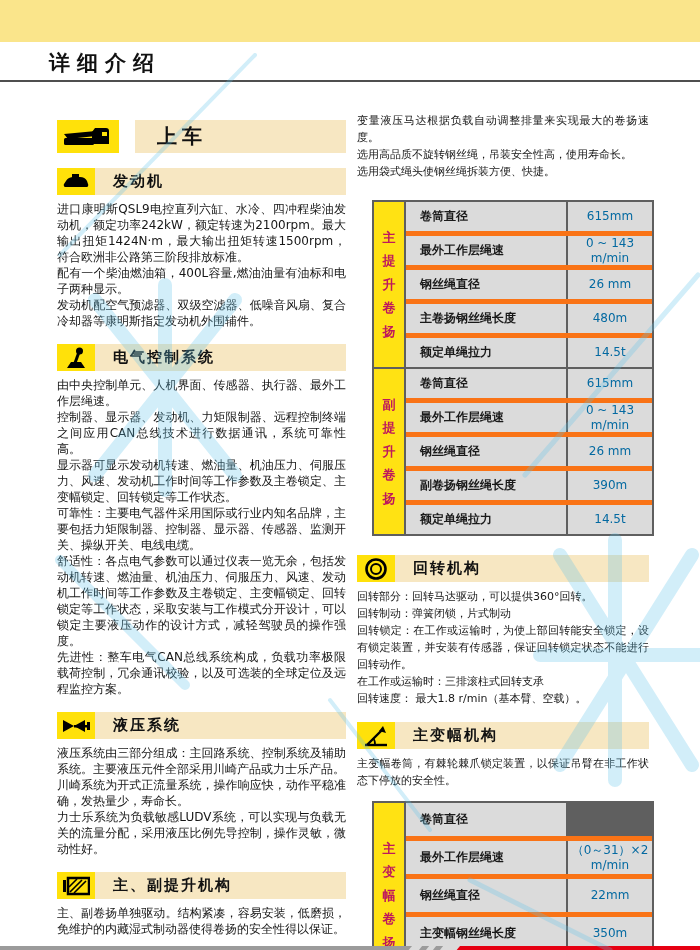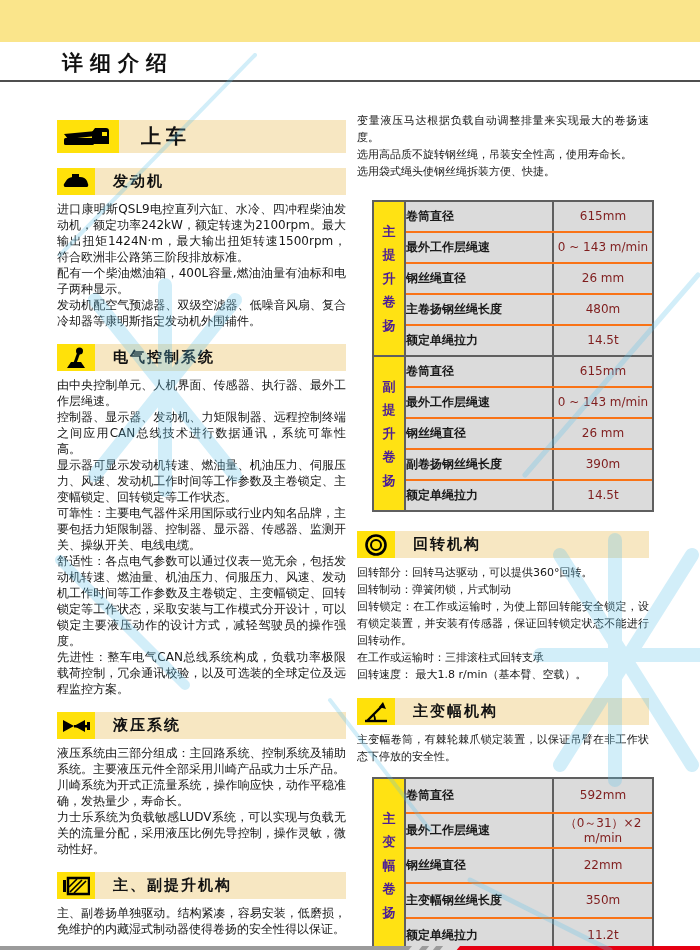--- a/index.html
+++ b/index.html
@@ -1,47 +1,47 @@
 <!DOCTYPE html>
 <html><head>
 <meta charset="utf-8">
 <style>
   html,body{margin:0;padding:0;}
   body{width:700px;height:950px;background:#ffffff;font-family:"DejaVu Sans",sans-serif;color:#151515;}
   .page{position:relative;width:700px;height:950px;overflow:hidden;background:#fff;}
 
   .topband{position:absolute;top:0;left:0;width:700px;height:42px;background:#FAE58B;}
-  .pagetitle{position:absolute;top:49px;left:62px;font-size:21px;font-weight:bold;letter-spacing:7px;color:#111;}
+  .pagetitle{position:absolute;top:49px;left:49px;font-size:21px;font-weight:bold;letter-spacing:7px;color:#111;}
   .rule{position:absolute;top:80px;left:0;width:700px;height:2px;background:#4f4f4f;}
 
   .col-left{position:absolute;left:57px;top:120px;width:289px;}
   .col-right{position:absolute;left:357px;top:112px;width:292px;}
 
   .sec-hdr{display:flex;align-items:stretch;margin:0 0 6px 0;}
   .sec-hdr .iconbox{background:#FFE10A;display:flex;align-items:center;justify-content:center;flex:none;}
   .sec-hdr .band{flex:1;background:#F7E7C2;display:flex;align-items:center;font-weight:bold;color:#111;}
-  .hdr-big{height:33px;}
+  .hdr-big{height:33px;gap:16px;}
   .hdr-big .iconbox{width:62px;}
   .hdr-big .band{padding-left:22px;font-size:20px;letter-spacing:5px;}
   .hdr-small{height:27px;margin-top:15px;}
   .hdr-small .iconbox{width:38px;}
   .hdr-small .band{padding-left:18px;font-size:15px;letter-spacing:2px;}
 
   p.body{margin:0;font-size:12px;line-height:16px;text-align:justify;color:#161616;}
   .col-right p.body{font-size:11px;line-height:17px;}
 
   .spec-table{display:flex;border:2px solid #5f5f5f;width:278px;margin-left:15px;background:#5f5f5f;}
   .tgroup{width:30px;background:#FFE213;border-right:2px solid #5f5f5f;display:flex;align-items:center;justify-content:center;flex:none;}
-  .tgroup span{display:block;width:15px;font-weight:bold;font-size:13px;line-height:1.8;text-align:center;word-break:break-all;color:#4c1d95;}
+  .tgroup span{display:block;width:15px;font-weight:bold;font-size:13px;line-height:1.8;text-align:center;word-break:break-all;color:#be185d;}
   .trows{flex:1;display:flex;flex-direction:column;}
   .trow{display:flex;height:29px;}
-  .trow + .trow{border-top:2px solid #f97316;}
+  .trow + .trow{border-top:5px solid #f97316;}
   .tall .trow{height:33px;}
-  .tlabel{width:146px;background:#DBDBDB;border-right:2px solid #5f5f5f;display:flex;align-items:center;padding-left:0;font-size:12px;font-weight:bold;color:#1a1a1a;flex:none;}
-  .tvalue{flex:1;background:#DBDBDB;display:flex;align-items:center;justify-content:center;font-size:12px;color:#7f1d1d;text-align:center;line-height:1.25;}
+  .tlabel{width:146px;background:#DBDBDB;border-right:2px solid #5f5f5f;display:flex;align-items:center;padding-left:14px;font-size:12px;font-weight:bold;color:#1a1a1a;flex:none;}
+  .tvalue{flex:1;background:#DBDBDB;display:flex;align-items:center;justify-content:center;font-size:12px;color:#0369a1;text-align:center;line-height:1.25;}
   .mt-merge{margin-top:-2px;}
 
   .footer{position:absolute;left:0;top:914px;width:700px;height:36px;margin-top:32px;}
   .f-gray{position:absolute;left:0;top:0;width:412px;height:36px;background:#9B9B9B;clip-path:polygon(0 0,412px 0,382px 36px,0 36px);}
   .f-s1,.f-s2{position:absolute;top:0;height:36px;width:7px;background:#9B9B9B;transform:skewX(-38deg);}
   .f-s1{left:408px;}
   .f-s2{left:422px;}
   .f-red{position:absolute;left:430px;top:0;right:0;height:36px;background:#E60012;clip-path:polygon(30px 0,100% 0,100% 100%,0 100%);}
   .f-text{position:absolute;left:25px;top:0;height:36px;display:flex;align-items:center;color:#fff;font-size:14.5px;font-weight:bold;letter-spacing:2px;}
 
@@ -220,21 +220,20 @@
     </div>
     <p class="body">主变幅卷筒，有棘轮棘爪锁定装置，以保证吊臂在非工作状态下停放的安全性。</p>
 
     <div class="spec-table tall" style="margin-top:12px;">
       <div class="tgroup">
           <span>主变幅卷扬</span>
         </div>
       <div class="trows">
         <div class="trow">
             <div class="tlabel">卷筒直径</div>
-            <div class="tvalue">592mm</div>
           </div>
         <div class="trow">
             <div class="tlabel">最外工作层绳速</div>
             <div class="tvalue">（0～31）×2 m/min</div>
           </div>
         <div class="trow">
             <div class="tlabel">钢丝绳直径</div>
             <div class="tvalue">22mm</div>
           </div>
         <div class="trow">

